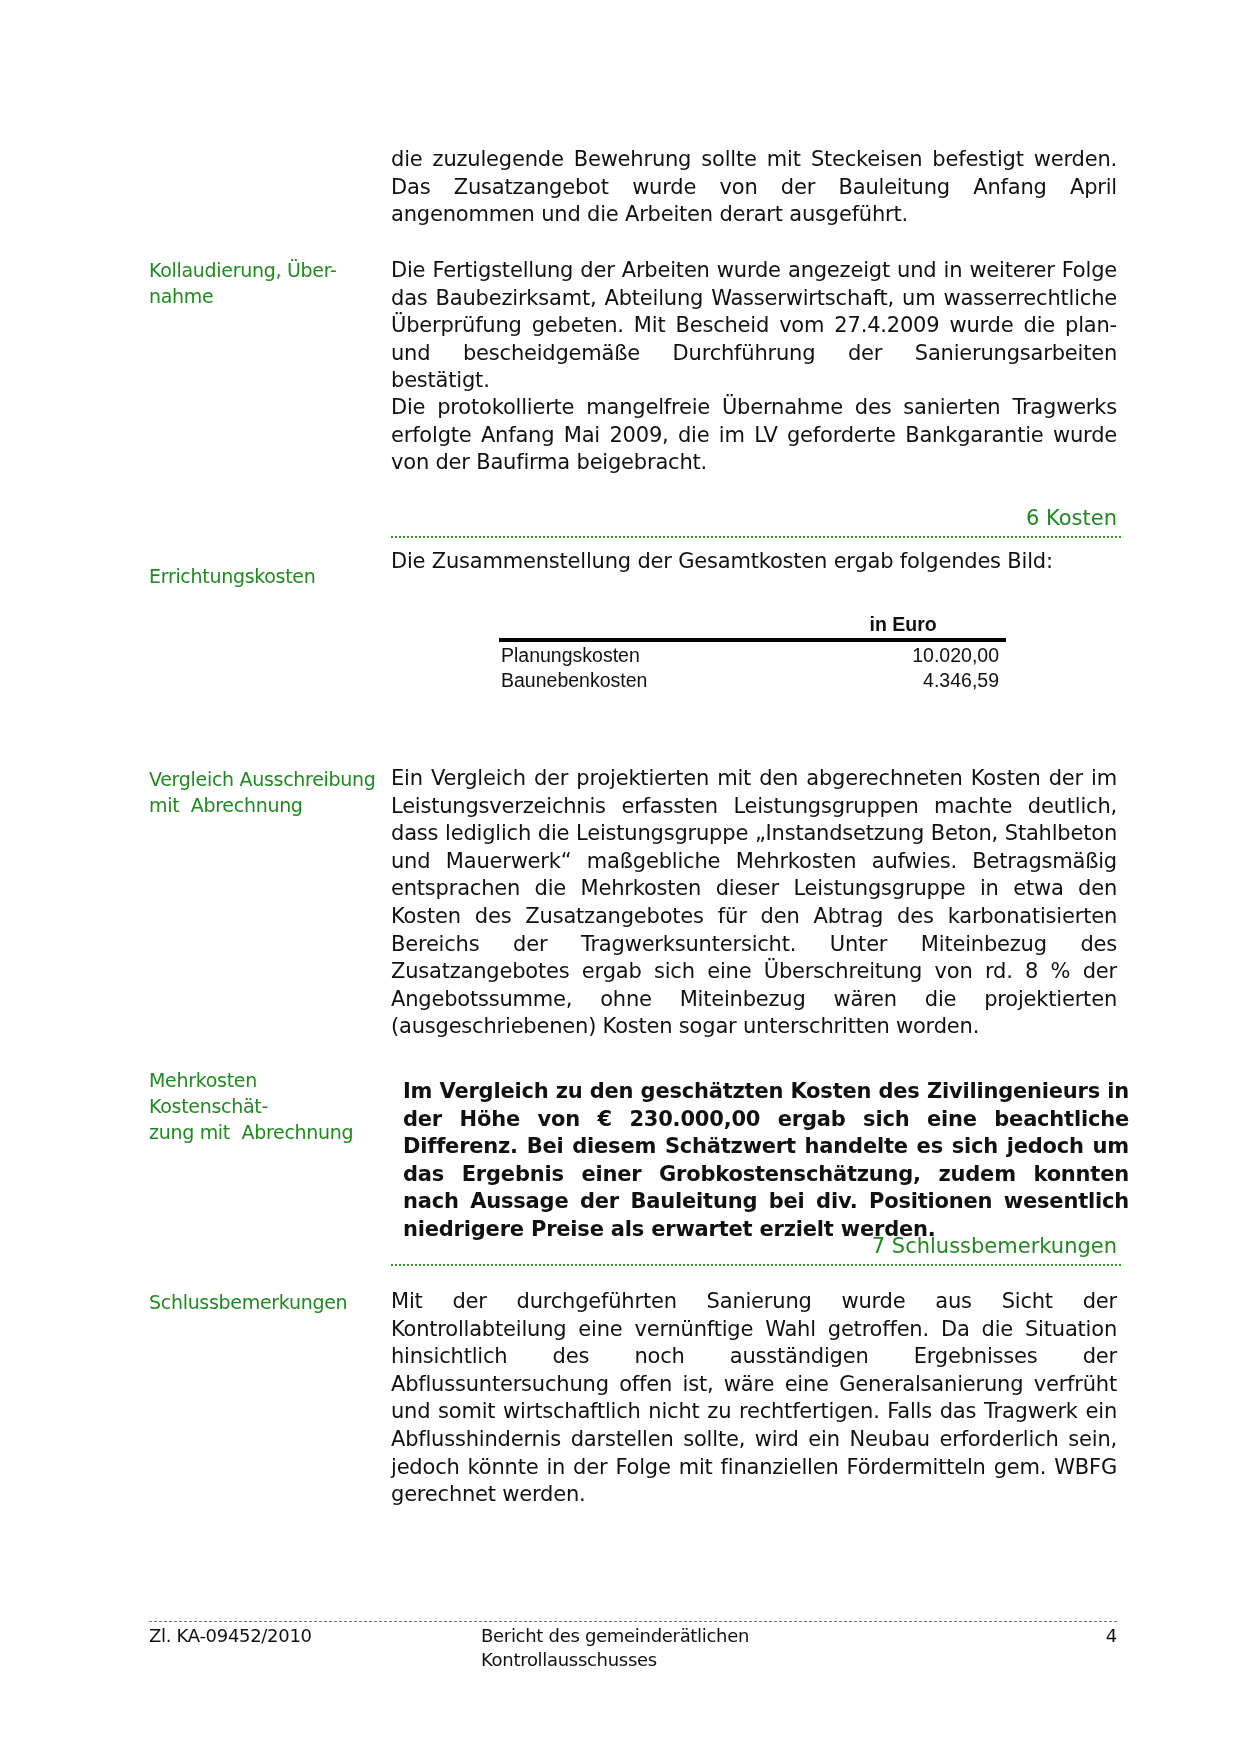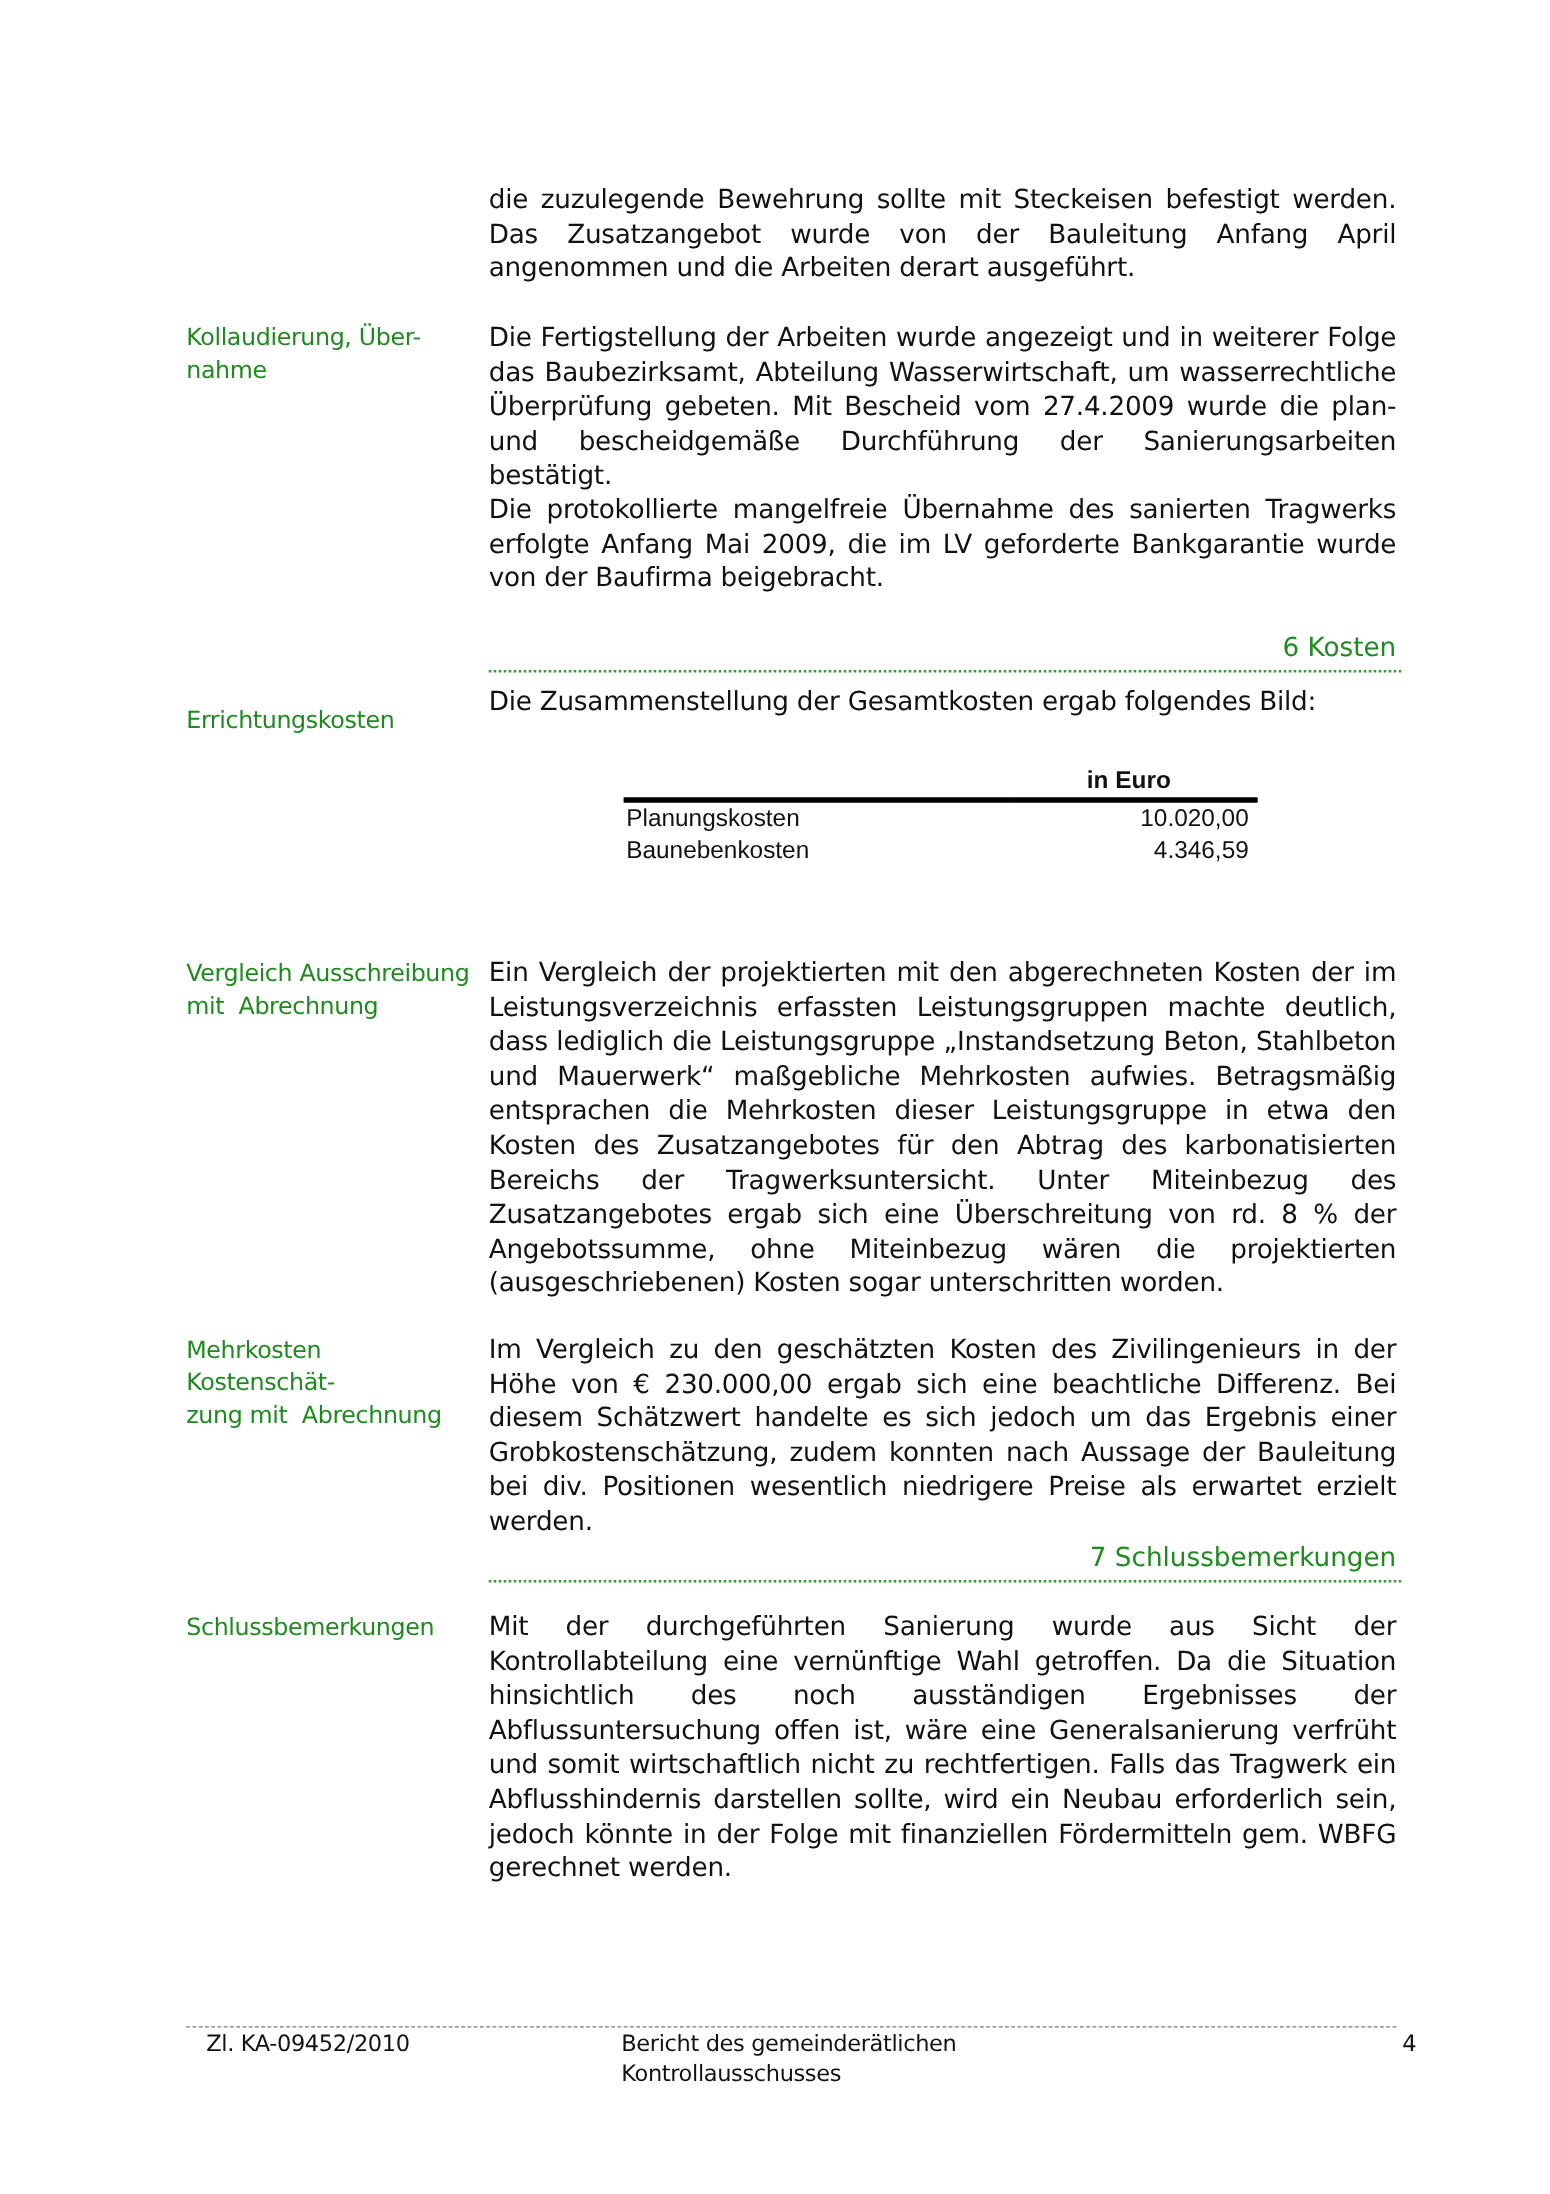--- a/index.html
+++ b/index.html
@@ -89,21 +89,20 @@
       width: 968px;
       height: 0;
       border-top: 1px dashed #777;
     }
     .footer {
       position: absolute;
       top: 1624px;
       font-size: 18px;
       line-height: 24px;
       letter-spacing: -0.3px;
-      margin-left: 16px;
     }
     .footer-left { left: 149px; }
     .footer-center { left: 481px; width: 420px; text-align: left; }
     .footer-right { left: 1080px; width: 37px; text-align: right; }
   </style>
 </head>
 <body>
 
 <div class="page">
 
@@ -144,21 +143,21 @@
   <div class="side-label" style="top:766px;">
     <div>Vergleich Ausschreibung</div>
     <div style="white-space:pre;">mit  Abrechnung</div>
   </div>
   <p class="para" style="top:765px; margin:0;">Ein Vergleich der projektierten mit den abgerechneten Kosten der im Leistungsverzeichnis erfassten Leistungsgruppen machte deutlich, dass lediglich die Leistungsgruppe „Instandsetzung Beton, Stahlbeton und Mauerwerk“ maßgebliche Mehrkosten aufwies. Betragsmäßig entspra­chen die Mehrkosten dieser Leistungsgruppe in etwa den Kosten des Zusatzangebotes für den Abtrag des karbonatisierten Bereichs der Tragwerksuntersicht. Unter Miteinbezug des Zusatzangebotes ergab sich eine Überschreitung von rd. 8 % der Angebotssumme, ohne Mit­einbezug wären die projektierten (ausgeschriebenen) Kosten sogar un­terschritten worden.</p>
 
   <div class="side-label" style="top:1067px;">
     <div>Mehrkosten Kostenschät-</div>
     <div style="white-space:pre;">zung mit  Abrechnung</div>
   </div>
-  <p class="para" style="top:1066px; margin:0;">Im Vergleich zu den geschätzten Kosten des Zivilingenieurs in der Höhe von € 230.000,00 ergab sich eine beachtliche Differenz. Bei diesem Schätzwert handelte es sich jedoch um das Ergebnis einer Grobkosten­schätzung, zudem konnten nach Aussage der Bauleitung bei div. Positi­onen wesentlich niedrigere Preise als erwartet erzielt werden.</p>
+  <p class="para" style="top:1066px; margin:12px;font-weight:bold;">Im Vergleich zu den geschätzten Kosten des Zivilingenieurs in der Höhe von € 230.000,00 ergab sich eine beachtliche Differenz. Bei diesem Schätzwert handelte es sich jedoch um das Ergebnis einer Grobkosten­schätzung, zudem konnten nach Aussage der Bauleitung bei div. Positi­onen wesentlich niedrigere Preise als erwartet erzielt werden.</p>
 
   <div class="section-heading" style="top:1232px;">7  Schlussbemerkungen</div>
   <div class="section-rule" style="top:1264px;"></div>
 
   <div class="side-label" style="top:1289px;">Schlussbemerkungen</div>
   <p class="para" style="top:1288px; margin:0;">Mit der durchgeführten Sanierung wurde aus Sicht der Kontrollabteilung eine vernünftige Wahl getroffen. Da die Situation hinsichtlich des noch ausständigen Ergebnisses der Abflussuntersuchung offen ist, wäre eine Generalsanierung verfrüht und somit wirtschaftlich nicht zu rechtferti­gen. Falls das Tragwerk ein Abflusshindernis darstellen sollte, wird ein Neubau erforderlich sein, jedoch könnte in der Folge mit finanziellen Fördermitteln gem. WBFG gerechnet werden.</p>
 
   <div class="footer-rule"></div>
   <div class="footer footer-left">Zl. KA-09452/2010</div>
   <div class="footer footer-center">Bericht des gemeinderätlichen Kontrollausschusses</div>

